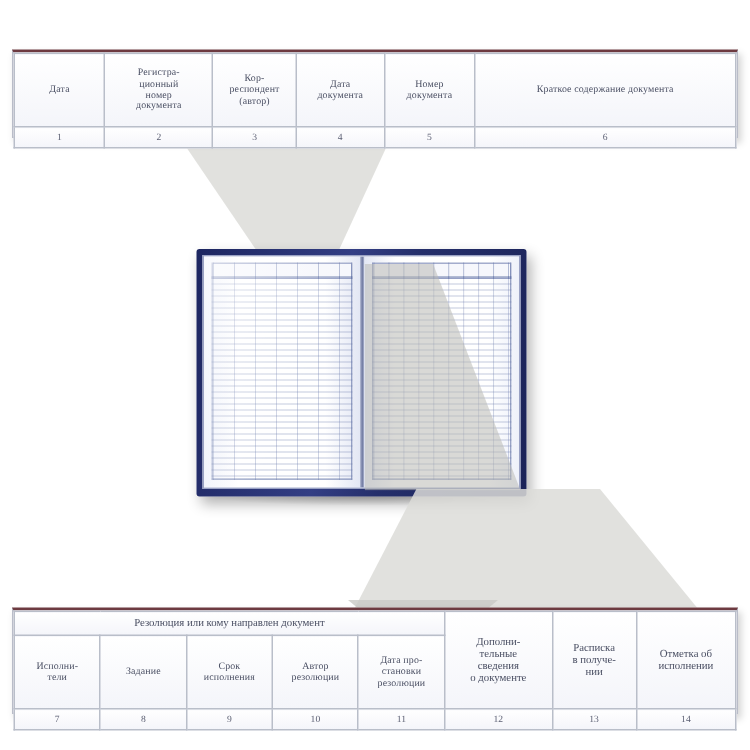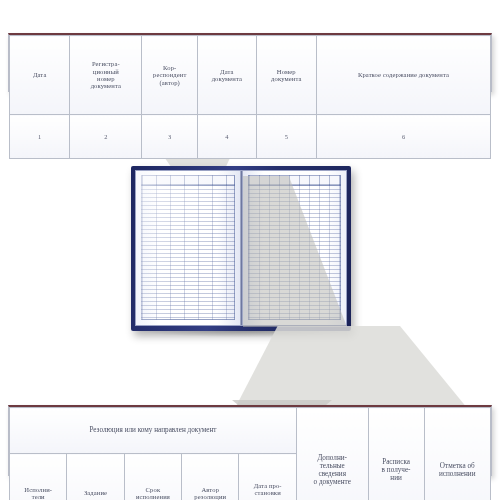--- a/index.html
+++ b/index.html
@@ -43,21 +43,21 @@
     border-collapse:collapse;
     table-layout:fixed;
     background:#fdfdff;
   }
   table.reg td{
     border:1px solid #b9bec9;
     text-align:center;
     vertical-align:middle;
     color:#4a4f63;
     line-height:1.12;
-    padding:16px 1px;
+    padding:1px 1px;
     background:linear-gradient(180deg,#ffffff 0%,#f4f5fa 100%);
   }
   tr.head td{font-size:6.6px;letter-spacing:.1px;height:46px;}
   tr.span td{font-size:7.2px;height:13px;}
   tr.num td{font-size:6.4px;height:11px;color:#5d6174;}
 
   
   #card-top{left:8px;top:33px;width:484px;height:59px;}
   
   #card-bottom{left:8px;top:405px;width:484px;height:71px;}

